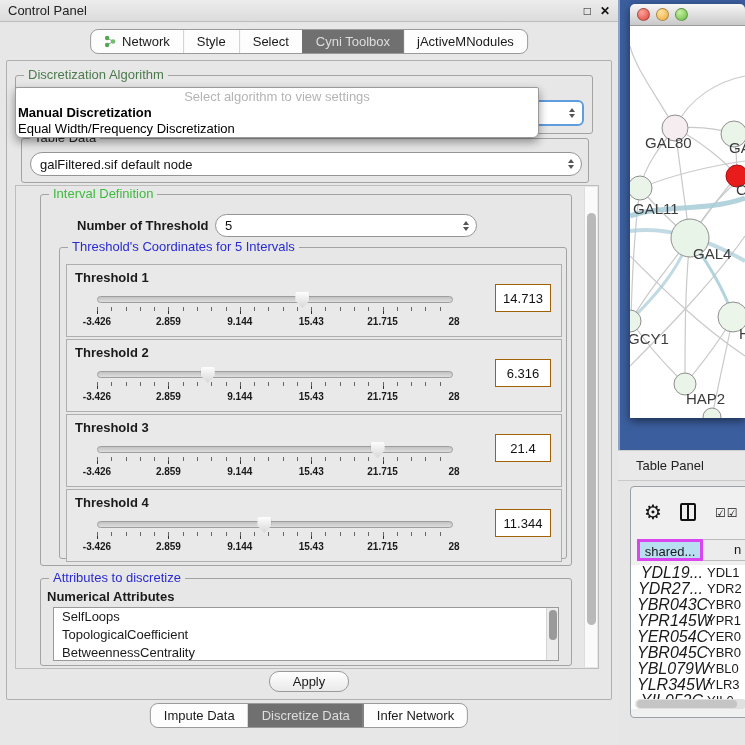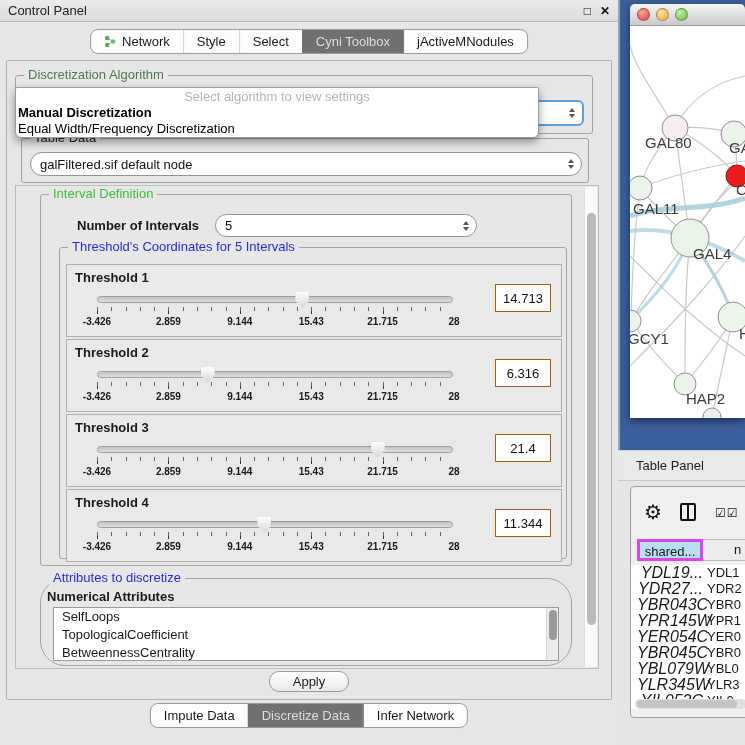--- a/index.html
+++ b/index.html
@@ -79,21 +79,21 @@
     filter:drop-shadow(0 0 1px #777); cursor:default; }
   .ticks-minor { position:absolute; left:30px; top:42px; width:357px; height:4px;
     background:repeating-linear-gradient(to right,#666 0,#666 1px,transparent 1px,transparent 4%); }
   .ticks-major { position:absolute; left:30px; top:42px; width:357px; height:7px;
     background:repeating-linear-gradient(to right,#333 0,#333 1px,transparent 1px,transparent 20%); }
   .tick-labels { position:absolute; left:30px; top:51px; width:357px; height:12px; }
   .tick-labels span { position:absolute; transform:translateX(-50%); font-size:10px; font-weight:bold; color:#1a1a1a; white-space:nowrap; }
   .thr-val { position:absolute; right:10px; top:19px; width:56px; height:28px; background:#fff;
     border:1px solid #a16207; text-align:center; font-size:13px; font-family:"Liberation Sans",sans-serif; color:#111; }
 
-  .attr-group { left:24px; top:392px; width:532px; height:88px;border-radius:25px; }
+  .attr-group { left:24px; top:392px; width:532px; height:88px; }
   .attr-title { position:absolute; left:6px; top:10px; font-weight:bold; font-size:13px; }
   .attr-list { position:absolute; left:12px; top:28px; width:506px; height:54px; background:#fff;
     border:1px solid #9a9a9a; overflow:hidden; }
   .attr-list .item { padding-left:8px; line-height:18px; font-size:13px; cursor:default; }
   .attr-scroll { position:absolute; right:0; top:0; width:12px; height:100%; background:#ececec; border-left:1px solid #d5d5d5; }
   .attr-scroll .thumb { position:absolute; left:2px; top:2px; width:8px; height:30px; background:#9a9a9a; border-radius:4px; }
 
   .apply-btn { position:absolute; left:50%; transform:translateX(-50%); top:610px; width:80px; height:21px;
     background:linear-gradient(#ffffff,#e9e9e9); border:1px solid #9a9a9a; border-radius:10px;
     font-size:13px; text-align:center; line-height:19px; cursor:default; }
@@ -195,21 +195,21 @@
               <span class="arrow-up"></span>
               <span class="arrow-down"></span>
             </span>
         </div>
       </div>
 
       <div class="scroll-area">
 
         <div class="groupbox interval-group">
           <span class="legend green">Interval Definition</span>
-          <span class="noi-label">Number of Intervals</span>
+          <span class="noi-label">Number of Threshold</span>
           <div class="combo noi-combo">
             <span>5</span>
             <span class="stepper">
                 <span class="arrow-up"></span>
                 <span class="arrow-down"></span>
               </span>
           </div>
 
           <div class="groupbox thr-group">
             <span class="legend blue">Threshold's Coordinates for 5 Intervals</span>

